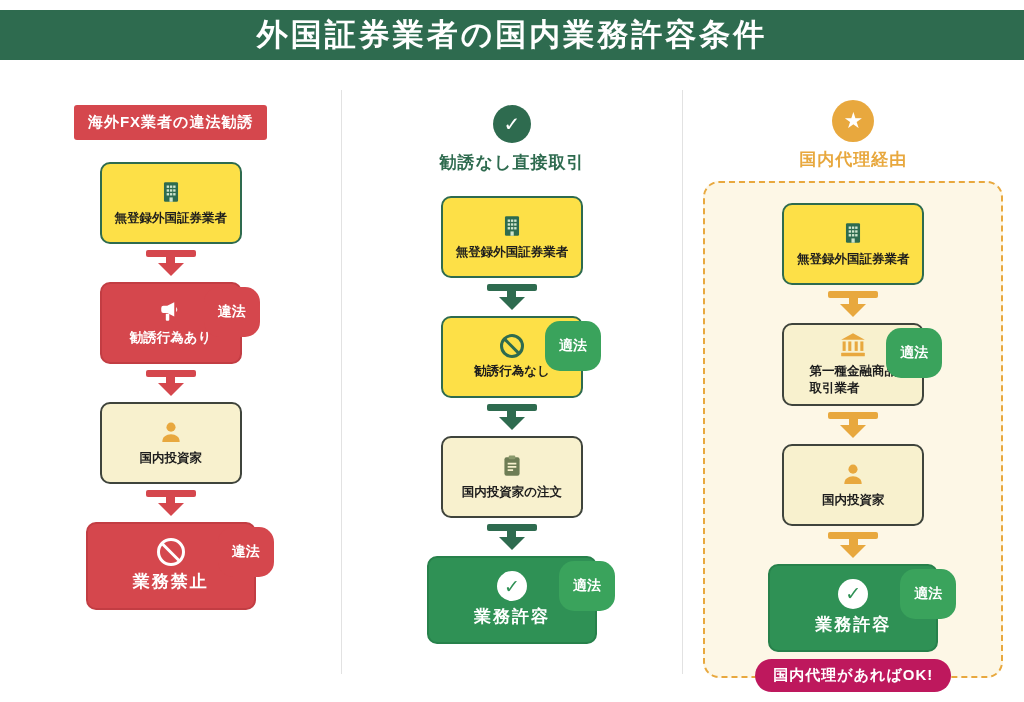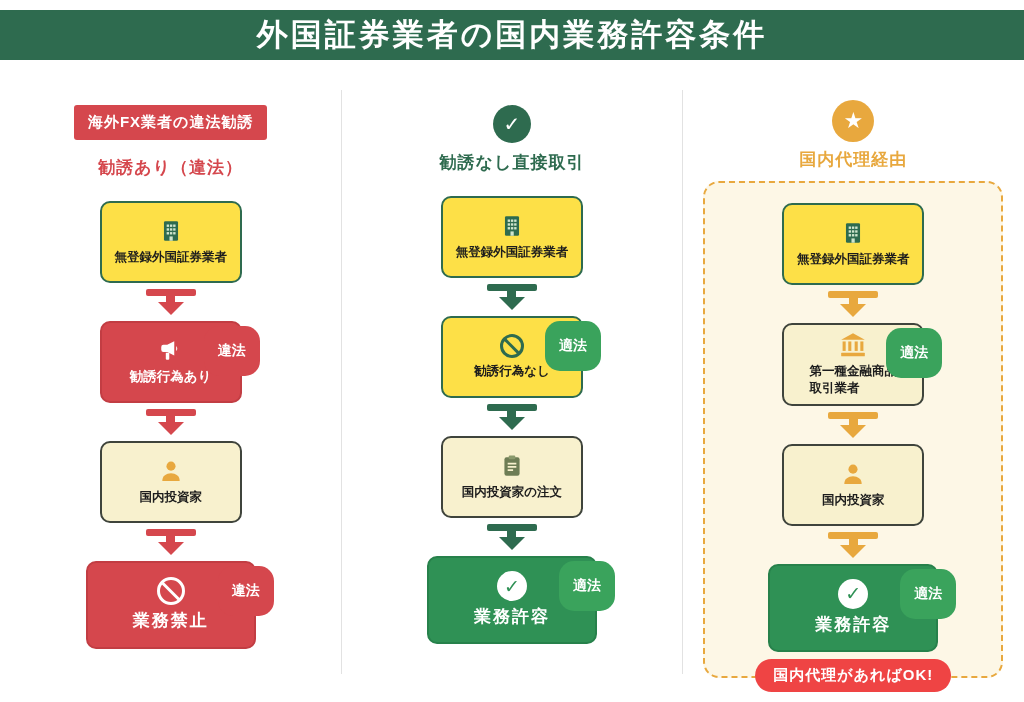--- a/index.html
+++ b/index.html
@@ -110,40 +110,39 @@
   }
 
   
   .dashed-panel {
     margin-top:10px; width:300px; border:2px dashed #e8a83e; border-radius:16px;
     background:#fdf7e6; display:flex; flex-direction:column; align-items:center;
     padding:20px 0 24px 0; position:relative;
   }
   .footer-pill {
     position:absolute; bottom:-16px; left:50%; transform:translateX(-50%);
-    background:#ef4444; color:#ffffff; font-size:15px; font-weight:bold;
+    background:#be185d; color:#ffffff; font-size:15px; font-weight:bold;
     padding:7px 18px; border-radius:18px; white-space:nowrap; letter-spacing:1px;
   }
 </style>
 </head>
 <body>
 
 <div class="page">
 
   <header class="title-bar">
     <h1>外国証券業者の国内業務許容条件</h1>
   </header>
 
   <main class="main">
     <span class="divider d1"></span>
     <span class="divider d2"></span>
 
     <section class="col">
       <div class="ribbon">海外FX業者の違法勧誘</div>
-      <h2 class="col-heading heading-red">勧誘あり（違法）</h2>
 
       <div class="flow">
 
         <div class="box box-light-green">
           <span class="icon">
             <svg width="26" height="26" viewBox="0 0 24 24">
               <rect x="5.5" y="3" width="13" height="18" rx="1.2" fill="#2e6b4f"></rect>
               <g fill="#cfe5cd">
                 <rect x="8" y="6" width="2.2" height="2.2"></rect>
                   <rect x="11" y="6" width="2.2" height="2.2"></rect>

